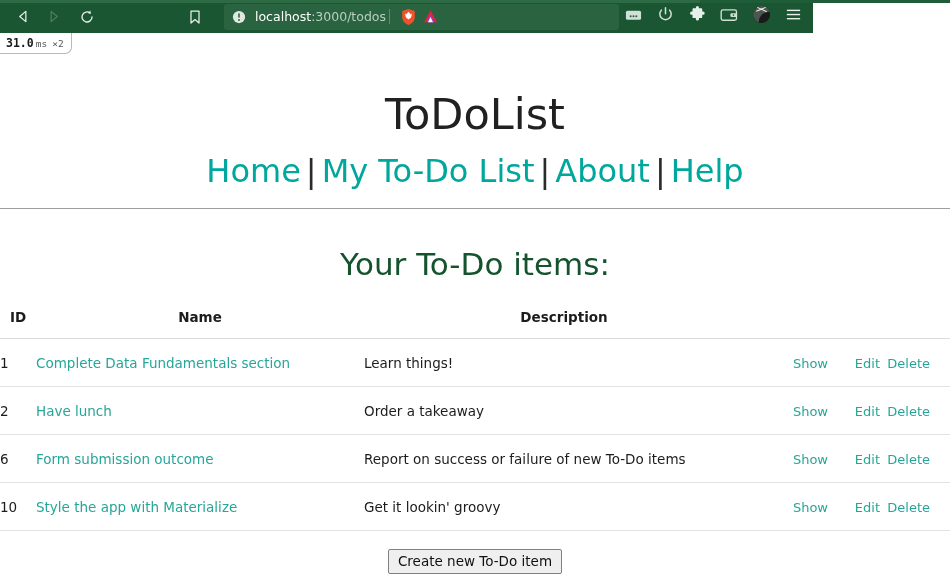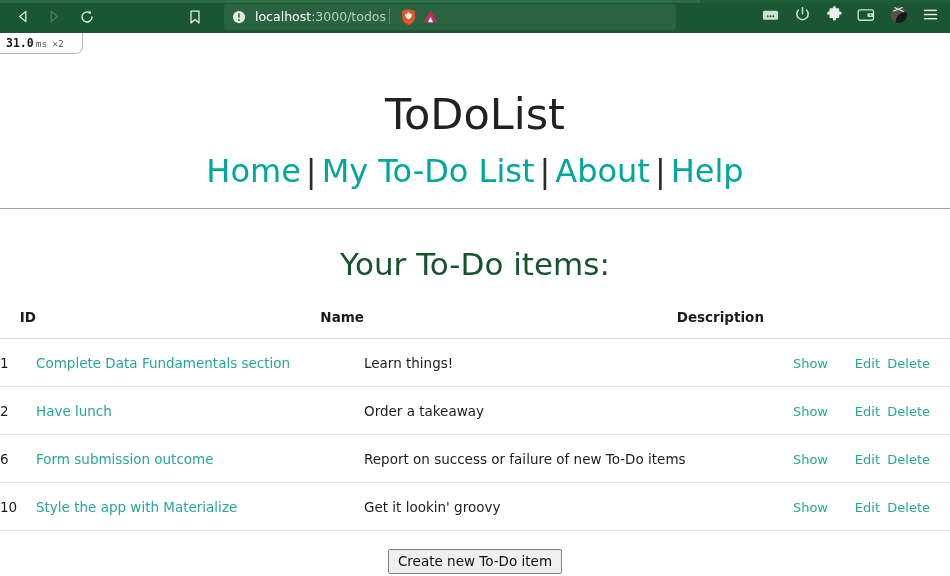--- a/index.html
+++ b/index.html
@@ -7,21 +7,21 @@
     margin: 0; padding: 0;
     width: 950px; height: 576px;
     overflow: hidden;
     background: #ffffff;
     font-family: "DejaVu Sans", "Liberation Sans", sans-serif;
   }
 
   
   #browser-chrome {
     position: relative;
-    width: 950px;
+    width: 813px;
     height: 33px;
     background: #1b5632;
     display: flex;
     align-items: center;
     flex-shrink: 0;
   }
   
   #tab-strip-sliver {
     position: absolute;
     top: 0; left: 0;
@@ -101,21 +101,21 @@
     position: absolute;
     top: 33px; left: 0;
     height: 21px;
     background: #ffffff;
     border: 1px solid #b9b9b9;
     border-top: none;
     border-left: none;
     border-bottom-right-radius: 7px;
     display: flex;
     align-items: center;
-    padding: 0 18px 0 6px;
+    padding: 0 7px 0 6px;
     z-index: 20;
     line-height: 21px;
   }
   #perf-value {
     font-family: "DejaVu Sans Mono", "Liberation Mono", monospace;
     font-size: 11.5px;
     color: #1a1a1a;
     font-weight: 600;
   }
   #perf-unit {
@@ -186,21 +186,21 @@
   }
 
   
   #todo-table {
     width: 950px;
     border-collapse: collapse;
     margin-top: 28px;
     table-layout: fixed;
   }
   #todo-table th {
-    text-align: right;
+    text-align: center;
     font-size: 13.5px;
     font-weight: bold;
     color: #1c1c1c;
     padding: 0 0 13px 0;
     border-bottom: 1px solid #dcdcdc;
     vertical-align: bottom;
   }
   #todo-table td {
     font-size: 13.5px;
     color: #1c1c1c;

